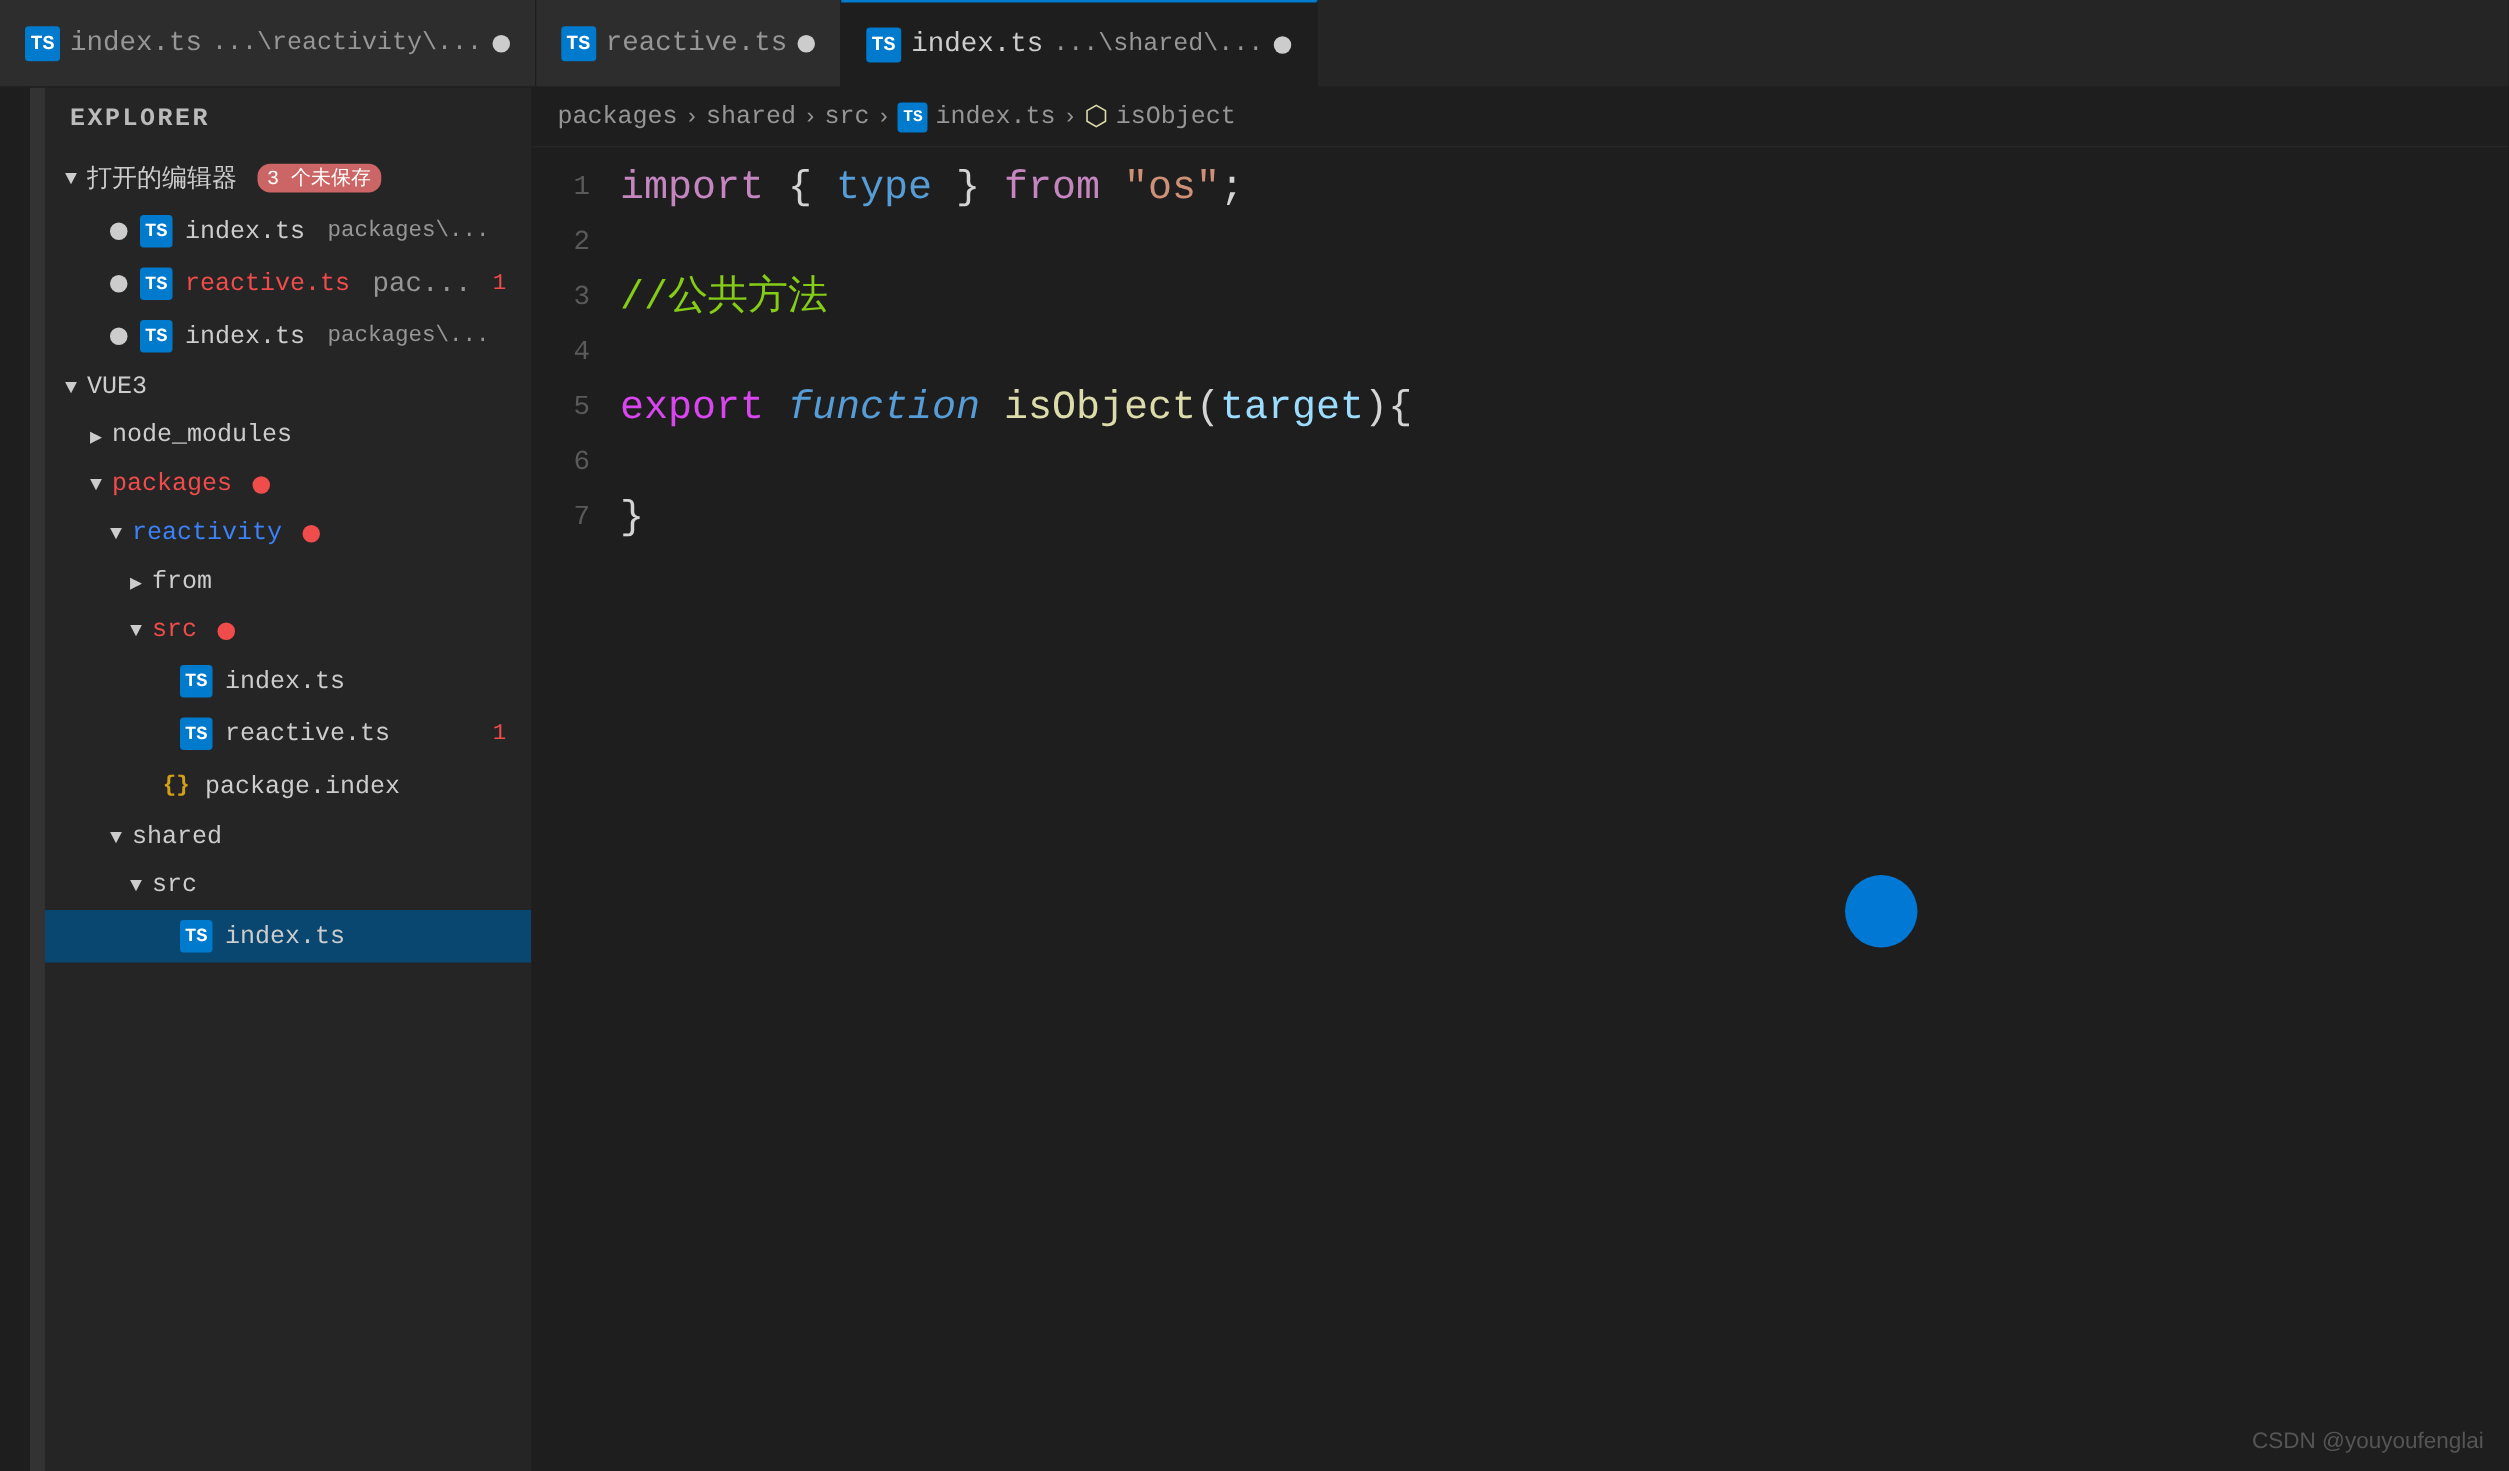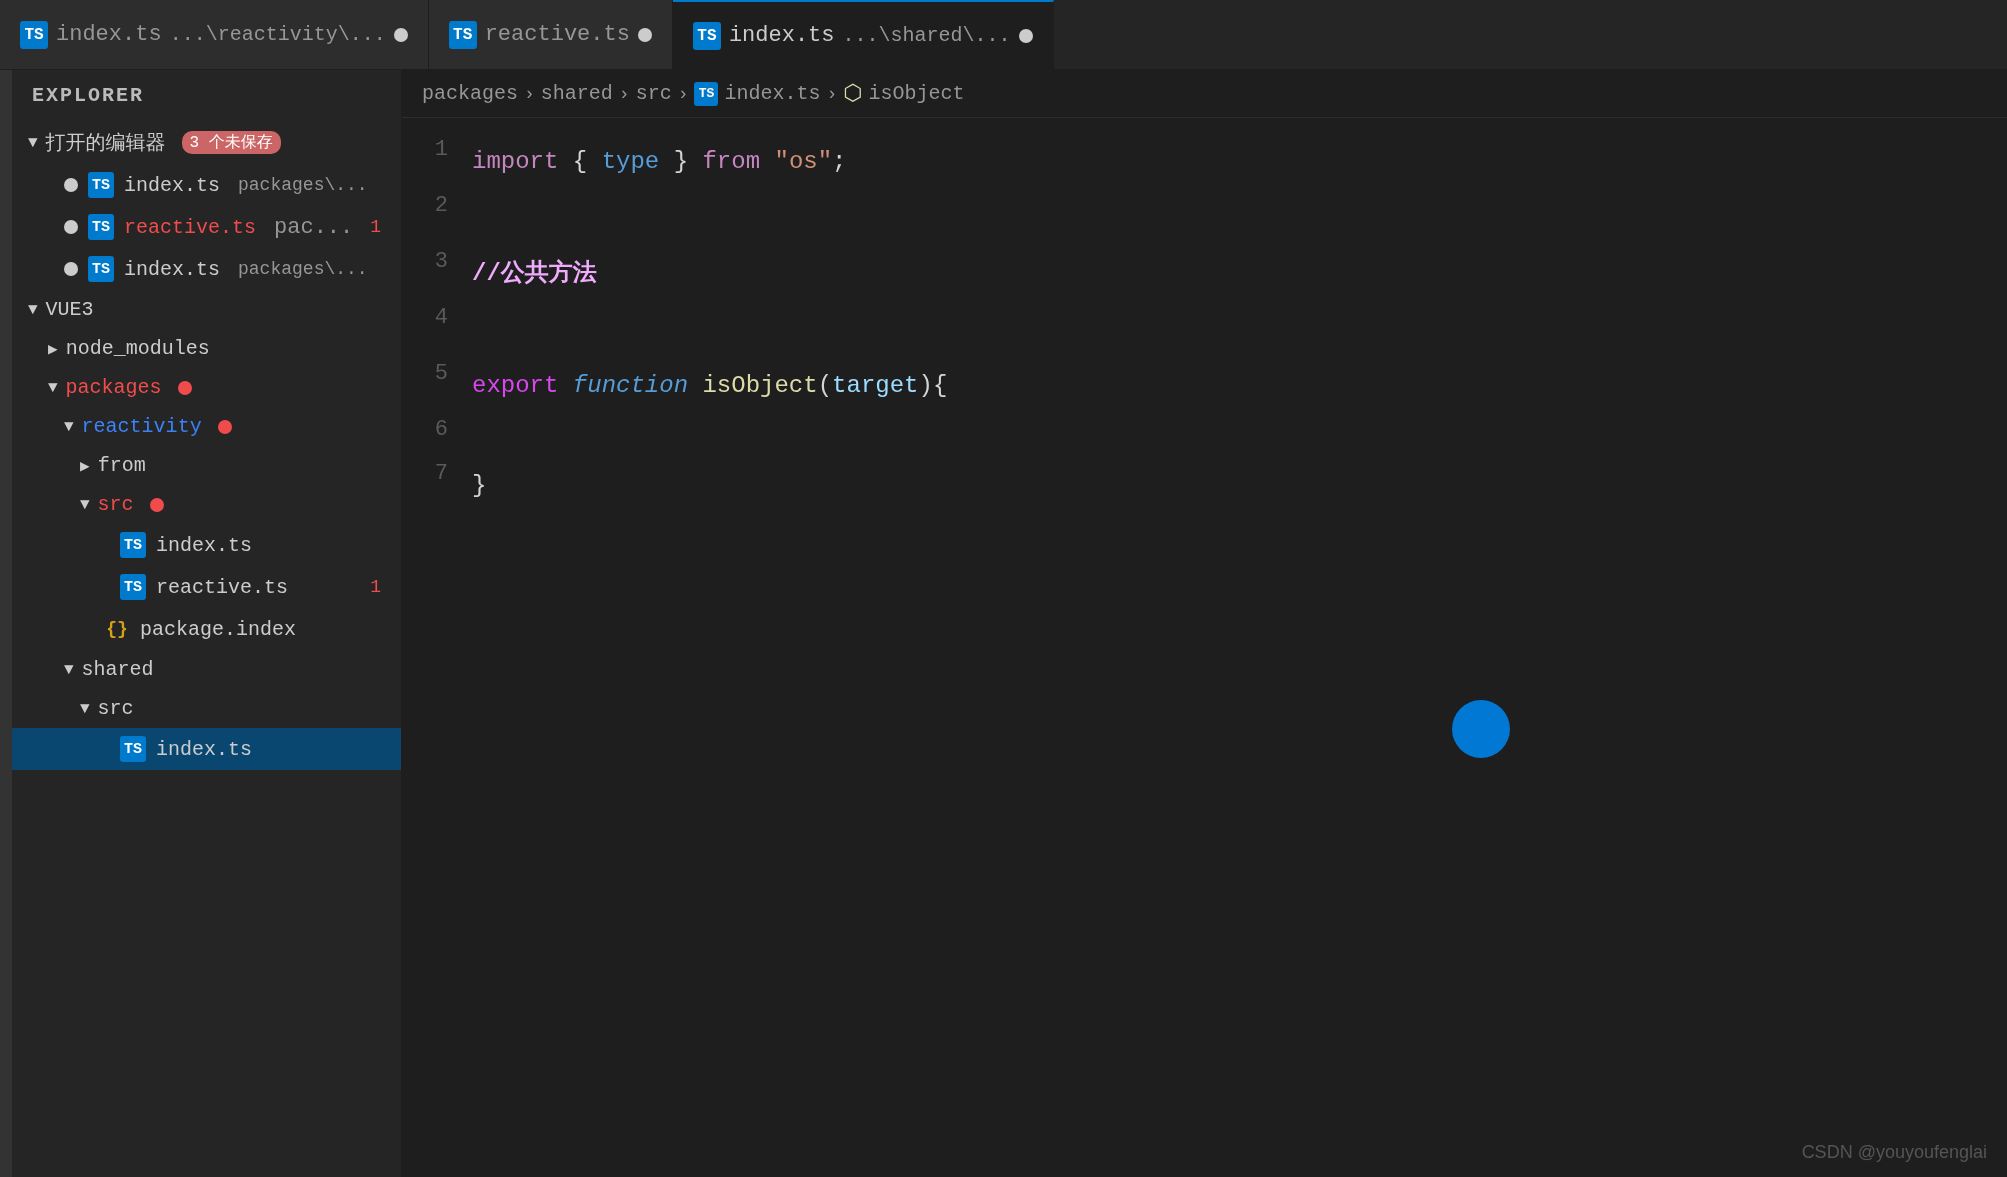--- a/index.html
+++ b/index.html
@@ -63,20 +63,21 @@
     }
     .tab-dot.active-dot {
       background: #cccccc;
     }
 
     
     .main-area {
       display: flex;
       flex: 1;
       overflow: hidden;
+      padding-left: 24px;
     }
 
     
     .sidebar {
       width: 390px;
       background: #252526;
       display: flex;
       flex-direction: column;
       flex-shrink: 0;
       overflow-y: auto;
@@ -230,33 +231,32 @@
     .line-number {
       width: 70px;
       text-align: right;
       padding-right: 24px;
       color: #5a5a5a;
       font-size: 22px;
       flex-shrink: 0;
       line-height: 44px;
     }
     .line-content {
-      font-size: 24px;
+      font-size: 32px;
       line-height: 44px;
       white-space: pre;
       color: #d4d4d4;
-      margin-top: 12px;
     }
     
     .kw-import { color: #c586c0; }
     .kw-type { color: #569cd6; }
     .kw-from { color: #c586c0; }
     .str { color: #ce9178; }
     .punct { color: #d4d4d4; }
-    .comment { color: #f0abfc; font-weight: bold; }
+    .comment { color: #84cc16; }
     .kw-export { color: #d946ef; }
     .kw-function { color: #569cd6; font-style: italic; }
     .fn-name { color: #dcdcaa; }
     .param { color: #9cdcfe; }
     .kw-return { color: #c586c0; }
     .kw-typeof { color: #569cd6; }
     .obj-str { color: #ce9178; }
     .op { color: #d4d4d4; }
     .kw-null { color: #569cd6; }
     .target-var { color: #9cdcfe; }

